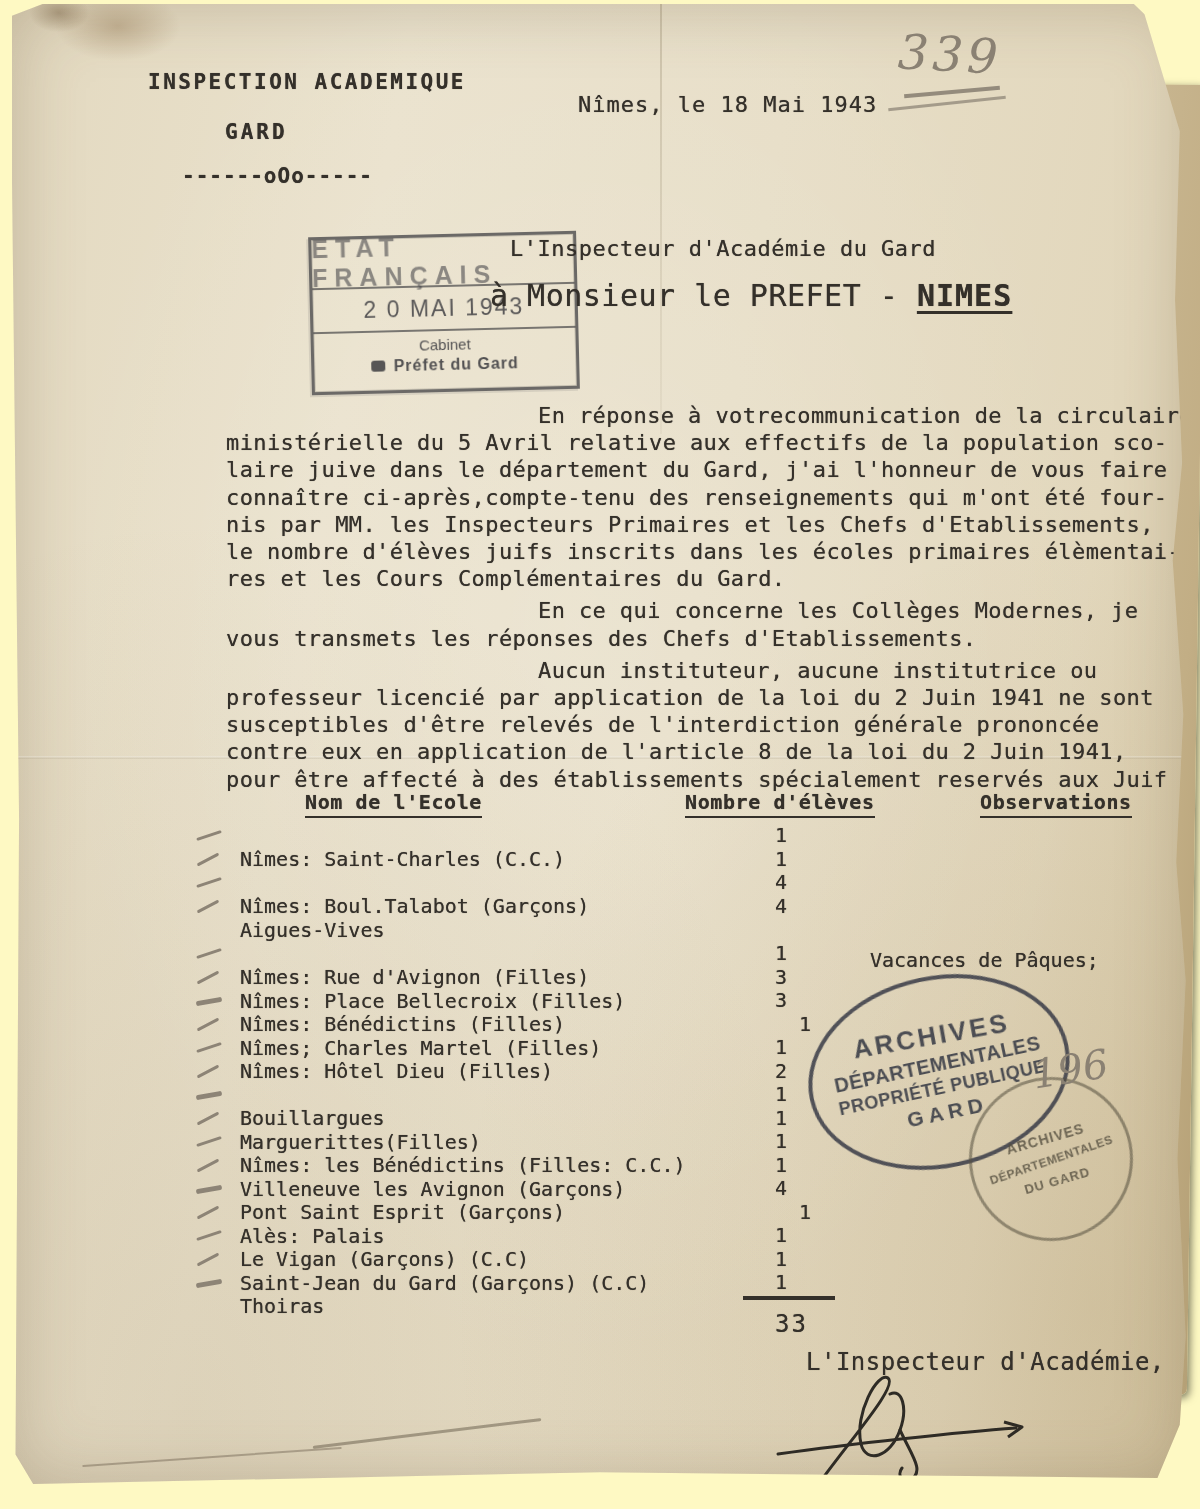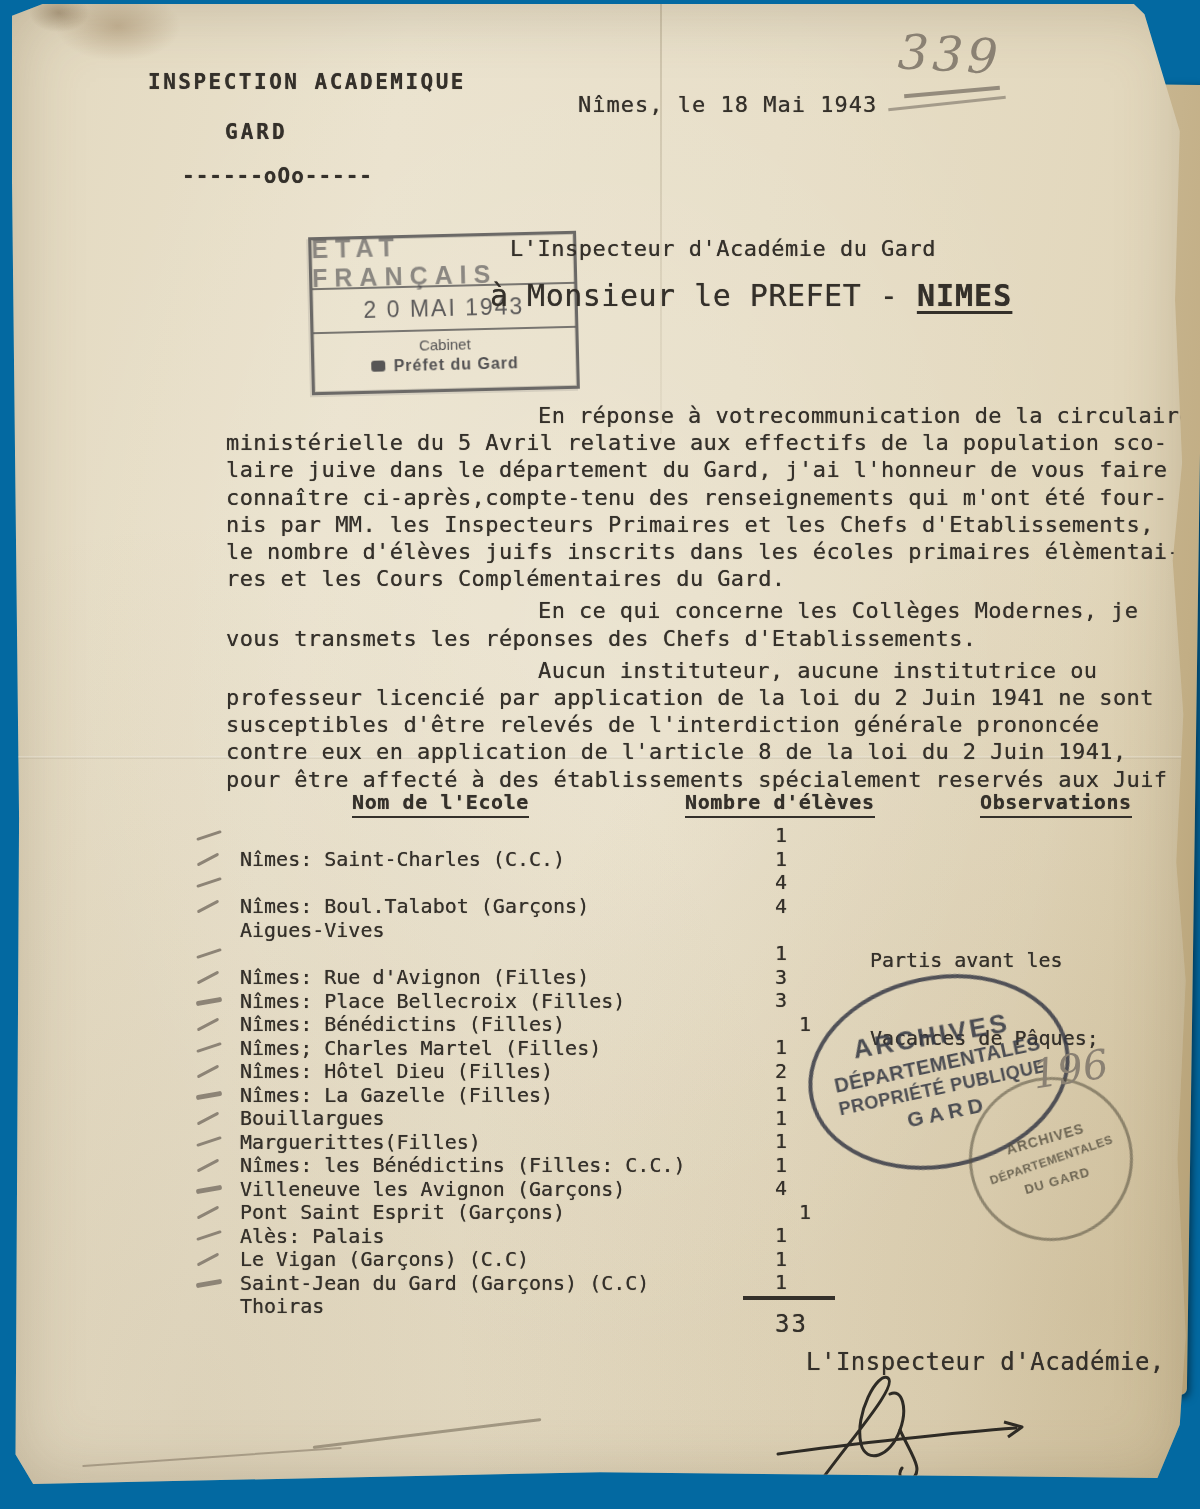--- a/index.html
+++ b/index.html
@@ -1,16 +1,16 @@
 <!DOCTYPE html>
 <html><head>
 <meta charset="utf-8">
 <style>
   html,body{margin:0;padding:0;background:#0e0e10;}
-  .photo{position:relative;width:1200px;height:1509px;background:#0369a1;overflow:hidden;
+  .photo{position:relative;width:1200px;height:1509px;background:#fef9c3;overflow:hidden;
          font-family:"DejaVu Sans Mono",monospace;}
   
   .under-sheet{position:absolute;left:1062px;top:84px;width:134px;height:1310px;
     background:linear-gradient(95deg,#cdbc99,#c2ae85 70%,#b5a076);
     transform:rotate(.8deg);border-radius:6px;box-shadow:2px 3px 8px rgba(0,0,0,.55);}
   
   .paper{position:absolute;left:12px;top:4px;width:1176px;height:1480px;
     background:
       radial-gradient(ellipse 90px 50px at 9% 1.5%, rgba(112,74,30,.28), rgba(112,74,30,0) 70%),
       radial-gradient(ellipse 40px 26px at 4% .6%, rgba(80,52,20,.35), transparent 75%),
@@ -68,21 +68,21 @@
   
   .bodytext{left:214px;top:398px;width:980px;font-size:22px;line-height:27.2px;letter-spacing:.4px;}
   .line{white-space:pre;}
   .indent{padding-left:312px;}
   .pgap{height:5px;}
 
   
   .table{left:180px;top:786px;width:980px;font-size:20px;}
   .thead{position:relative;height:34px;font-weight:bold;letter-spacing:.6px;}
   .th{position:absolute;top:0;border-bottom:2.5px solid #34302a;padding-bottom:2px;}
-  .th-school{left:113px;margin-left:47px;} .th-count{left:493px;} .th-obs{left:788px;}
+  .th-school{left:113px;} .th-count{left:493px;} .th-obs{left:788px;}
   .t-row{position:relative;height:23.5px;line-height:23.5px;white-space:pre;}
   .t-row.gap{margin-top:24px;}
   .tick{position:absolute;left:4px;top:10px;width:24px;height:3px;background:#8d8476;
     border-radius:2px;transform:rotate(-28deg);}
   .t-row:nth-of-type(even) .tick{transform:rotate(-18deg);width:26px;}
   .t-row:nth-of-type(8) .tick,.t-row:nth-of-type(12) .tick,.t-row:nth-of-type(16) .tick,
   .t-row:nth-of-type(20) .tick{transform:rotate(-10deg);height:5px;}
   .school{position:absolute;left:48px;margin-top:24px;}
   .count{position:absolute;left:583px;}
   .count.shift{left:607px;}
@@ -170,30 +170,29 @@
         <span class="th th-school">Nom de l'Ecole</span>
         <span class="th th-count">Nombre d'élèves</span>
         <span class="th th-obs">Observations</span>
       </div>
 
       <div class="t-row"><span class="tick"></span><span class="school">Nîmes: Saint-Charles (C.C.)</span><span class="count">1</span></div>
       <div class="t-row"><span class="tick"></span><span class="count">1</span></div>
       <div class="t-row"><span class="tick"></span><span class="school">Nîmes: Boul.Talabot (Garçons)</span><span class="count">4</span></div>
       <div class="t-row"><span class="tick"></span><span class="school">Aigues-Vives</span><span class="count">4</span>
         <span class="obs">
-          <div>Partis avant les</div>
           <div>Vacances de Pâques;</div>
         </span>
       </div>
       <div class="t-row gap"><span class="tick"></span><span class="school">Nîmes: Rue d'Avignon (Filles)</span><span class="count">1</span></div>
       <div class="t-row"><span class="tick"></span><span class="school">Nîmes: Place Bellecroix (Filles)</span><span class="count">3</span></div>
       <div class="t-row"><span class="tick"></span><span class="school">Nîmes: Bénédictins (Filles)</span><span class="count">3</span></div>
       <div class="t-row"><span class="tick"></span><span class="school">Nîmes; Charles Martel (Filles)</span><span class="count shift">1</span></div>
       <div class="t-row"><span class="tick"></span><span class="school">Nîmes: Hôtel Dieu (Filles)</span><span class="count">1</span></div>
-      <div class="t-row"><span class="tick"></span><span class="school">Nîmes: La Gazelle (Filles)</span><span class="count">2</span></div>
+      <div class="t-row"><span class="tick"></span><span class="count">2</span></div>
       <div class="t-row"><span class="tick"></span><span class="school">Bouillargues</span><span class="count">1</span></div>
       <div class="t-row"><span class="tick"></span><span class="school">Marguerittes(Filles)</span><span class="count">1</span></div>
       <div class="t-row"><span class="tick"></span><span class="school">Nîmes: les Bénédictins (Filles: C.C.)</span><span class="count">1</span></div>
       <div class="t-row"><span class="tick"></span><span class="school">Villeneuve les Avignon (Garçons)</span><span class="count">1</span></div>
       <div class="t-row"><span class="tick"></span><span class="school">Pont Saint Esprit (Garçons)</span><span class="count">4</span></div>
       <div class="t-row"><span class="tick"></span><span class="school">Alès: Palais</span><span class="count shift">1</span></div>
       <div class="t-row"><span class="tick"></span><span class="school">Le Vigan (Garçons) (C.C)</span><span class="count">1</span></div>
       <div class="t-row"><span class="tick"></span><span class="school">Saint-Jean du Gard (Garçons) (C.C)</span><span class="count">1</span></div>
       <div class="t-row"><span class="tick"></span><span class="school">Thoiras</span><span class="count">1</span></div>
     </div>

